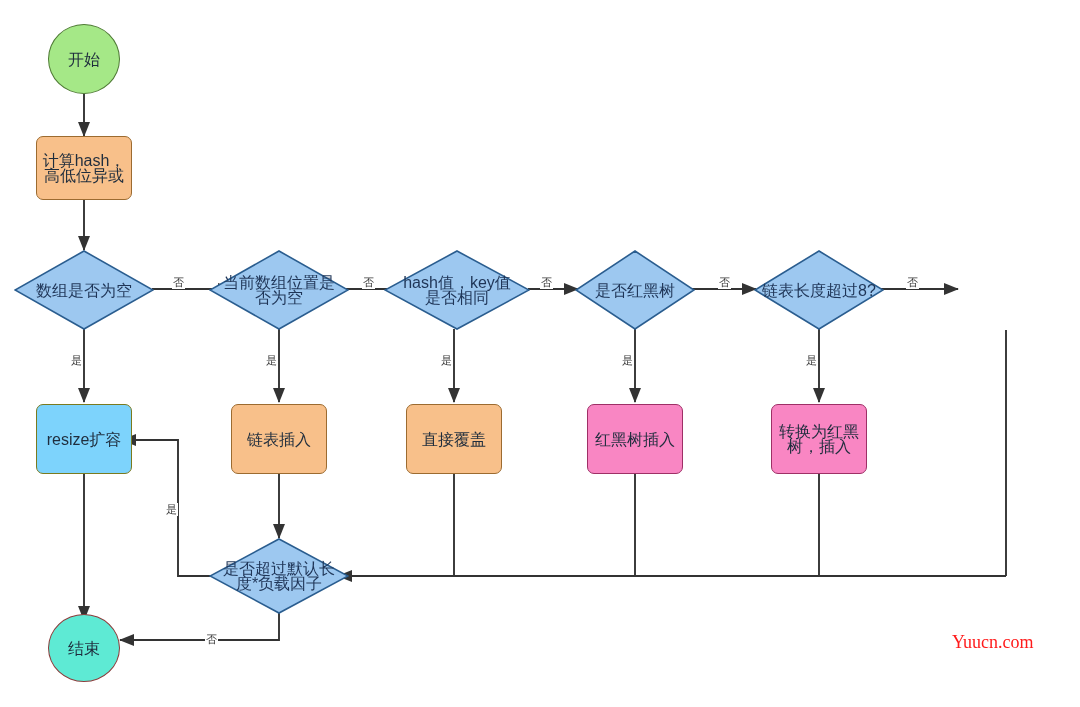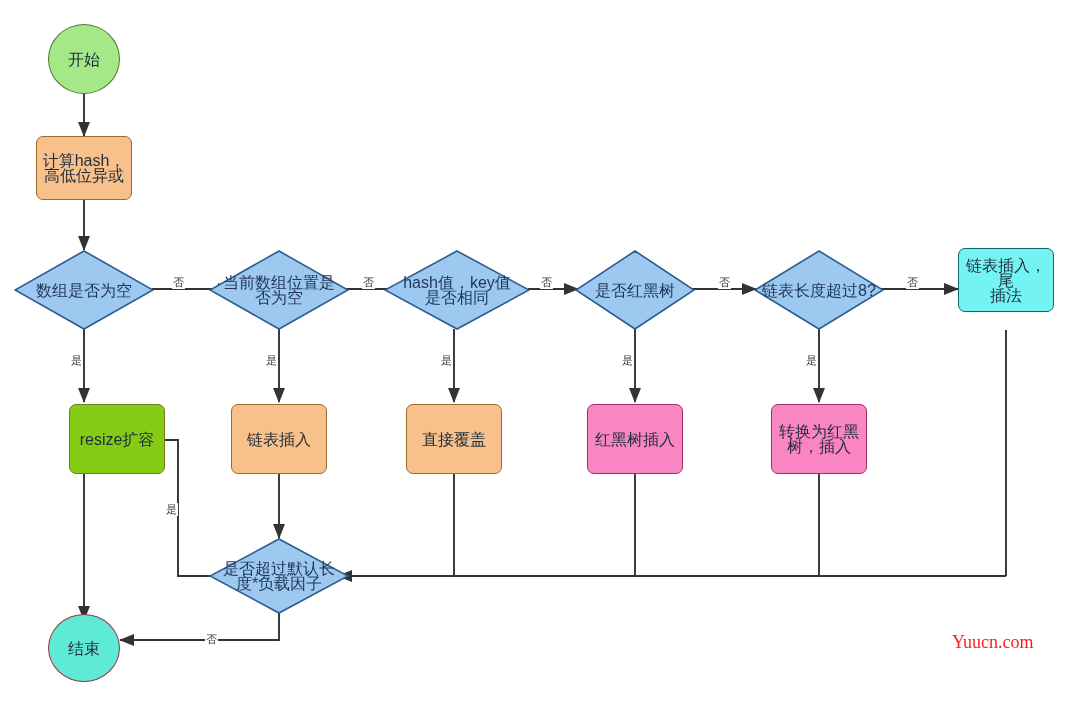--- a/index.html
+++ b/index.html
@@ -7,21 +7,21 @@
        font-family:"Liberation Sans","DejaVu Sans",sans-serif;}
   #stage{position:relative;width:1080px;height:707px;background:#ffffff;}
   #wires{position:absolute;left:0;top:0;width:1080px;height:707px;}
 
   .node{position:absolute;box-sizing:border-box;display:flex;
         align-items:center;justify-content:center;text-align:center;
         font-size:16px;line-height:15px;color:#1f2d3d;white-space:pre-line;}
 
   .rect{border-radius:7px;border:1.6px solid #000;}
   .proc{background:#f8c08a;border-color:#9c6b30;}
-  .resize{background:#84cc16;border-color:#7a7a1f;margin-left:33px;}
+  .resize{background:#7dd3fc;border-color:#7a7a1f;}
   .rb{background:#f986c3;border-color:#9e2f66;}
   .cyan{background:#73f3f3;border-color:#15696c;}
 
   .circle{border-radius:50%;border:1.8px solid #000;}
   .start{background:#a5e887;border-color:#4f7a35;}
   .endc{background:#5eead4;border-color:#8d3b3b;}
 
   .diamond{background:transparent;border:none;}
   .diamond .dlabel{position:relative;z-index:2;color:#1f3557;}
   .diamond svg{position:absolute;left:0;top:0;width:100%;height:100%;z-index:1;}
@@ -112,24 +112,20 @@
     <span class="dlabel">是否红黑树</span>
   </div>
 
   <div class="node diamond" style="left:754px;top:250px;width:130px;height:80px;">
     <svg viewBox="0 0 130 80" preserveAspectRatio="none">
         <polygon points="65,1 129,40 65,79 1,40" fill="#9dc8f0" stroke="#2a5d8f" stroke-width="1.6"></polygon>
       </svg>
     <span class="dlabel">链表长度超过8?</span>
   </div>
 
-  <div class="node rect cyan" style="left:958px;top:248px;width:96px;height:64px;">
-    <span>链表插入，尾
-插法</span>
-  </div>
 
   <div class="node rect resize" style="left:36px;top:404px;width:96px;height:70px;">
     <span>resize扩容</span>
   </div>
 
   <div class="node rect proc" style="left:231px;top:404px;width:96px;height:70px;">
     <span>链表插入</span>
   </div>
 
   <div class="node rect proc" style="left:406px;top:404px;width:96px;height:70px;">

